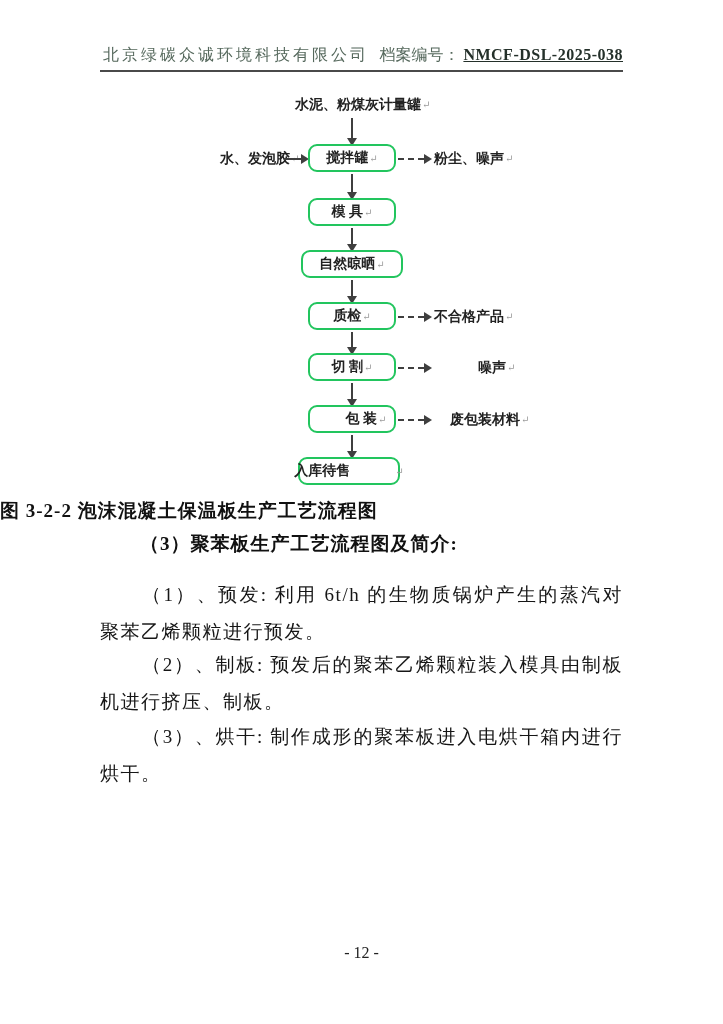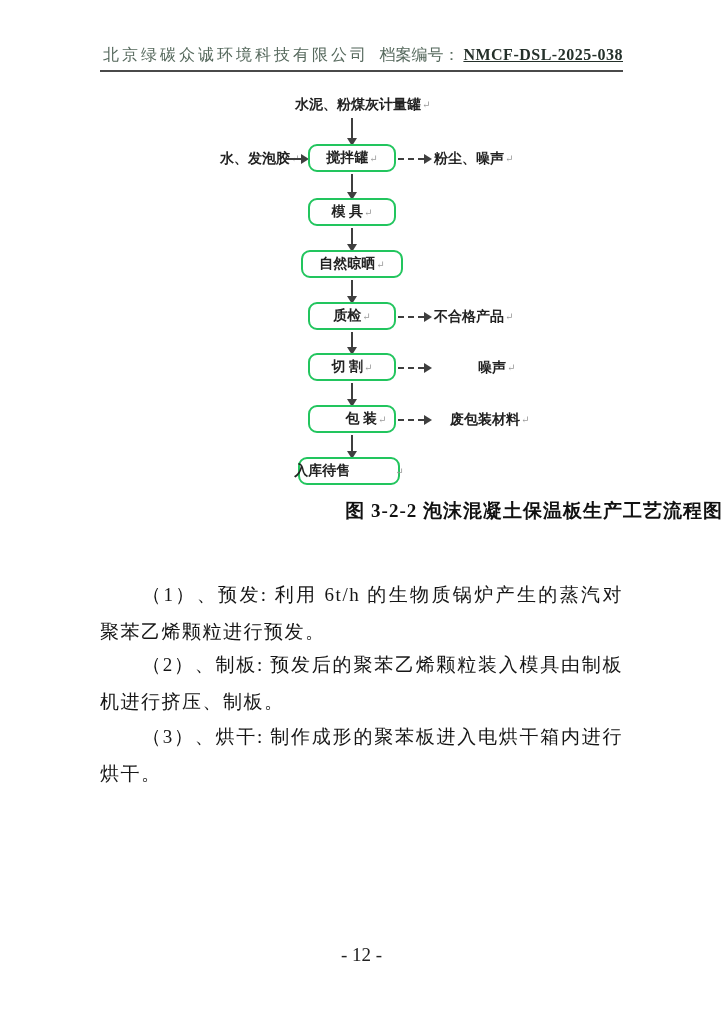--- a/index.html
+++ b/index.html
@@ -61,37 +61,37 @@
   .hd{position:absolute;height:0;border-top:2px dashed #3f3f3f;}
   .hd::after{
     content:"";position:absolute;right:-8px;top:-1px;transform:translateY(-50%);
     width:0;height:0;
     border-top:5px solid transparent;border-bottom:5px solid transparent;
     border-left:8px solid #3f3f3f;
   }
   
   .caption{
     position:absolute;left:0;right:0;top:498px;
-    text-align:right;font-size:19px;font-weight:bold;color:#111;
+    text-align:left;font-size:19px;font-weight:bold;color:#111;
     letter-spacing:1px;
   }
   .heading{
     position:absolute;left:140px;top:531px;
     font-size:19px;font-weight:bold;color:#111;letter-spacing:1px;
   }
   .para{
     position:absolute;left:100px;width:523px;
     font-size:19px;line-height:37px;color:#161616;
     text-align:justify;text-indent:42px;letter-spacing:1.5px;
   }
   .p1{top:576px;} .p2{top:646px;} .p3{top:718px;} .p4{top:754px;}
   
   .footer{
     position:absolute;left:0;right:0;top:944px;
-    text-align:center;font-size:19px;color:#222;
+    text-align:center;font-size:16px;color:#222;
   }
 </style>
 </head>
 <body>
 
 <div class="page">
 
   <div class="hdr-company">北京绿碳众诚环境科技有限公司</div>
   <div class="hdr-archive">
     <span>档案编号：</span>
@@ -163,20 +163,21 @@
     </div>
 
     <div class="hd" style="left:398px;top:419px;width:26px;"></div>
     <div class="flow-label" style="left:450px;top:412px;">
       <span>废包装材料</span><span class="pmark">↵</span>
     </div>
 
   </div>
 
   <div class="caption">图 3-2-2 泡沫混凝土保温板生产工艺流程图</div>
+  <div class="heading">（3）聚苯板生产工艺流程图及简介:</div>
 
   <div class="para p1">（1）、预发: 利用 6t/h 的生物质锅炉产生的蒸汽对聚苯乙烯颗粒进行预发。</div>
   <div class="para p2">（2）、制板: 预发后的聚苯乙烯颗粒装入模具由制板机进行挤压、制板。</div>
   <div class="para p3">（3）、烘干: 制作成形的聚苯板进入电烘干箱内进行烘干。</div>
 
   <div class="footer">- 12 -</div>
 
 </div>
 
 </body></html>

